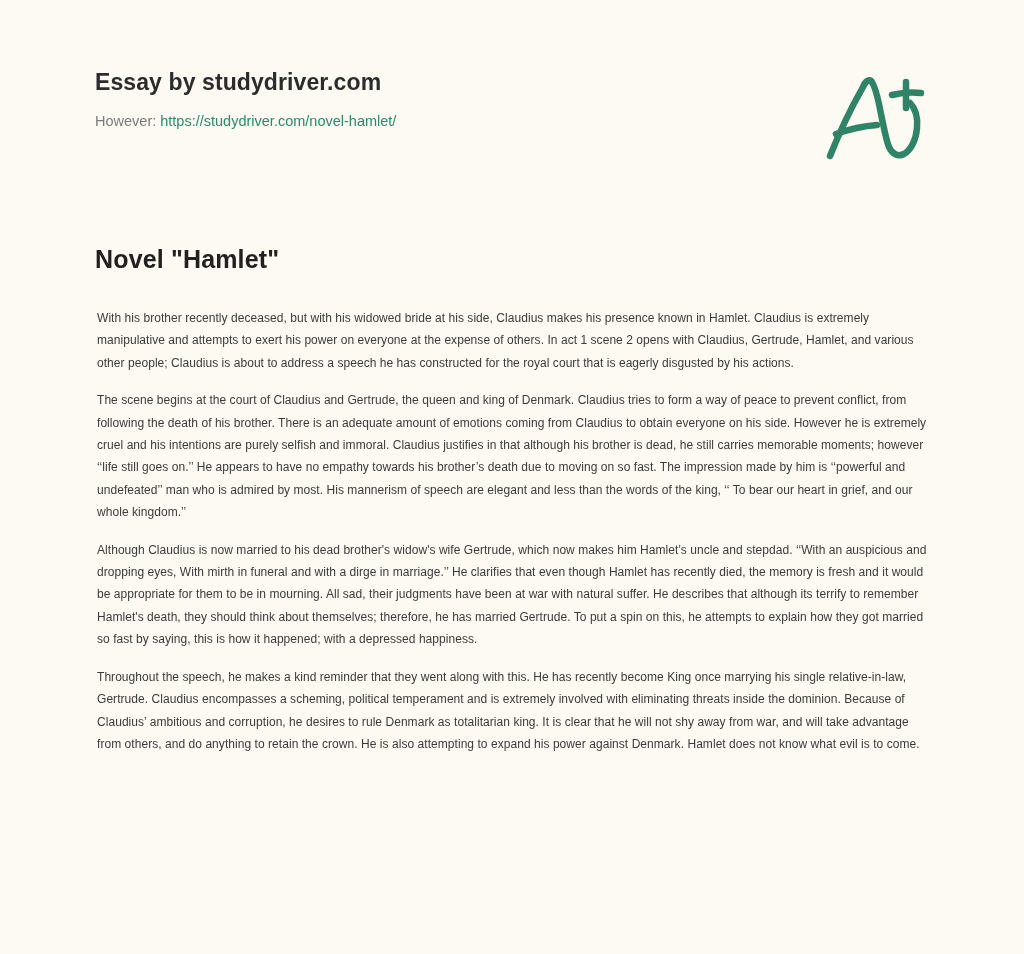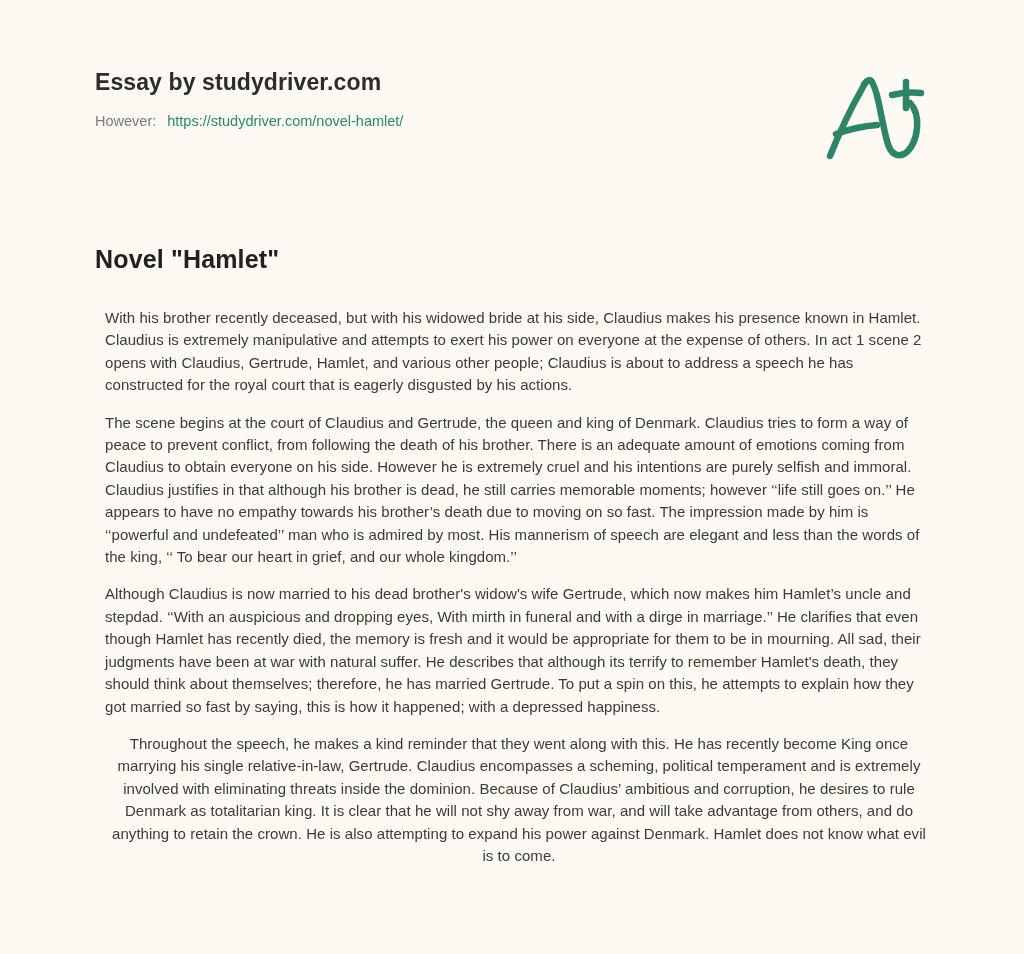--- a/index.html
+++ b/index.html
@@ -42,21 +42,21 @@
     line-height: 20px;
     color: #7a7a7a;
     white-space: nowrap;
   }
   .source-label {
     color: #7a7a7a;
   }
   .source-link {
     color: #2a8a6b;
     text-decoration: none;
-    margin-left: 11px;
+    margin-left: 4px;
   }
 
   
   .logo {
     position: absolute;
     left: 818px;
     top: 70px;
     width: 118px;
     height: 96px;
   }
@@ -75,30 +75,29 @@
   }
   .essay-title {
     font-size: 25px;
     font-weight: bold;
     color: #23211f;
     line-height: 32px;
     margin: 0 0 32px 0;
     letter-spacing: 0.15px;
   }
   .para {
-    font-size: 15px;
+    font-size: 12px;
     line-height: 22.4px;
     color: #3b3b3b;
-    margin: 0 0 15px 10px;
+    margin: 0 0 15px 2px;
     text-align: left;
     letter-spacing: 0.05px;
   }
   .para:last-child {
     margin-bottom: 0;
-    text-align: center;
   }
 </style>
 </head>
 <body>
 
 <div class="page">
 
   <div class="header">
     <div class="brand-title">Essay by studydriver.com</div>
     <div class="source-line">

